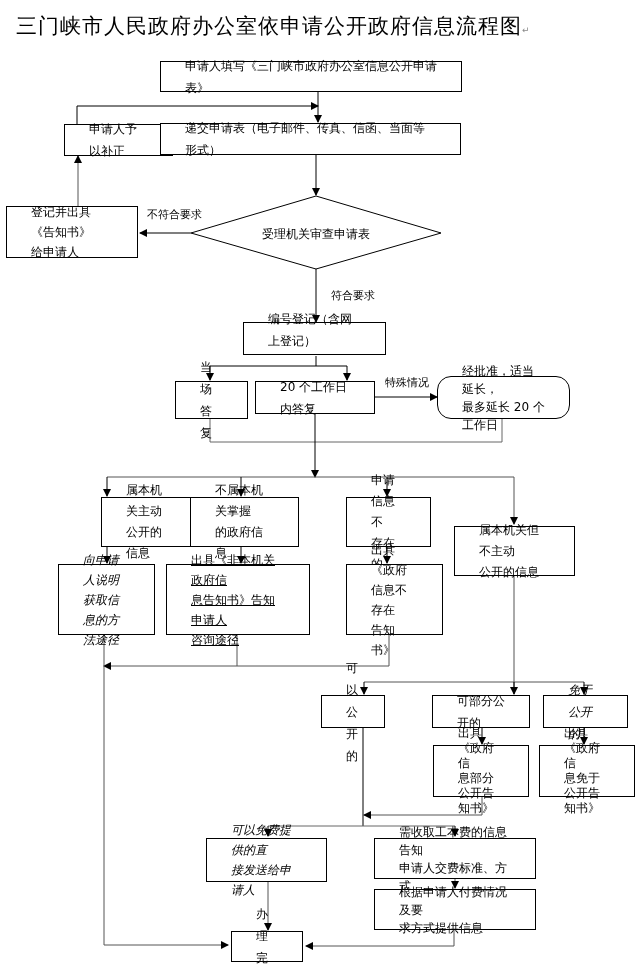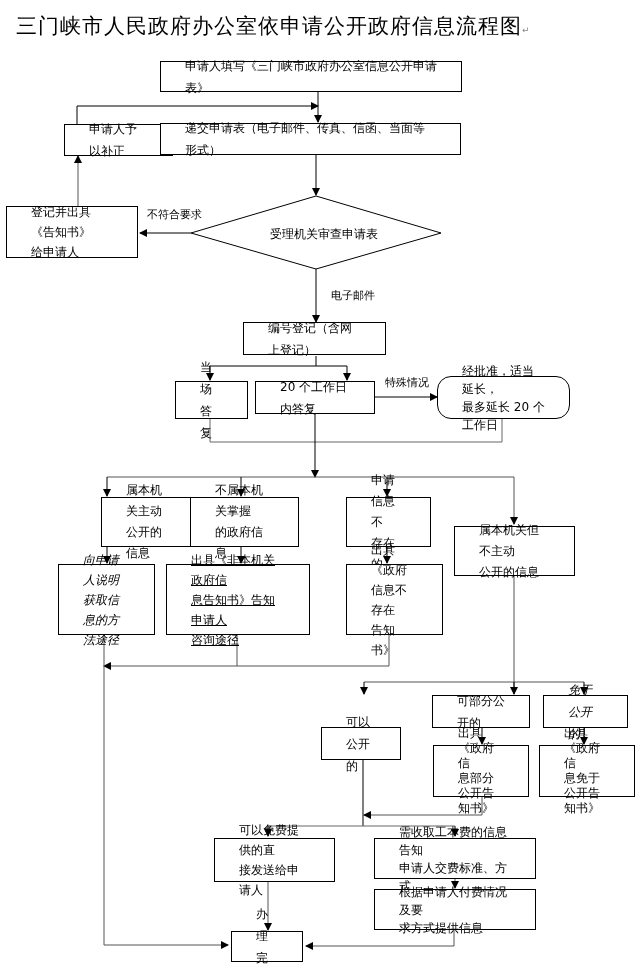--- a/index.html
+++ b/index.html
@@ -82,24 +82,24 @@
   <polygon points="191,233 316,196 441,233 316,269" fill="#fff" stroke="#000" stroke-width="1"></polygon>
 </svg>
 
 <div class="title"><span>三门峡市人民政府办公室依申请公开政府信息流程图</span><span class="ret">↵</span></div>
 
 <div class="box c" style="left:160px;top:61px;width:302px;height:31px;"><span>申请人填写《三门峡市政府办公室信息公开申请表》</span></div>
 <div class="box c" style="left:28px;top:124px;width:109px;height:32px;margin-left:36px;"><span>申请人予以补正</span></div>
 <div class="box c" style="left:160px;top:123px;width:301px;height:32px;"><span>递交申请表（电子邮件、传真、信函、当面等形式）</span></div>
 <div class="box c" style="left:6px;top:206px;width:132px;height:52px;line-height:20px;justify-content:flex-end;"><span>登记并出具《告知书》
 给申请人</span></div>
-<div class="diamond-text" style="left:262px;top:226px;margin-left:8px;">受理机关审查申请表</div>
+<div class="diamond-text" style="left:262px;top:226px;">受理机关审查申请表</div>
 <div class="lbl" style="left:147px;top:207px;">不符合要求</div>
-<div class="lbl" style="left:331px;top:288px;">电子邮件</div>
-<div class="box c" style="left:243px;top:322px;width:143px;height:33px;"><span>编号登记（含网上登记）</span></div>
+<div class="lbl" style="left:331px;top:288px;">符合要求</div>
+<div class="box c" style="left:243px;top:322px;width:143px;height:33px;align-items:flex-end;"><span>编号登记（含网上登记）</span></div>
 <div class="box c" style="left:175px;top:381px;width:73px;height:38px;justify-content:flex-end;"><span>当场答复</span></div>
 <div class="box c" style="left:255px;top:381px;width:120px;height:33px;"><span>20 个工作日内答复</span></div>
 <div class="lbl" style="left:385px;top:375px;">特殊情况</div>
 <div class="box c" style="left:437px;top:376px;width:133px;height:43px;line-height:18px;border-radius:14px;"><span>经批准，适当延长，
 最多延长 20 个工作日</span></div>
 
 <div class="box c" style="left:58px;top:497px;width:97px;height:50px;line-height:21px;margin-left:43px;"><span>属本机关主动
 公开的信息</span></div>
 <div class="box c" style="left:190px;top:497px;width:109px;height:50px;line-height:21px;"><span>不属本机关掌握
 的政府信息</span></div>
@@ -111,29 +111,29 @@
 <div class="box c" style="left:58px;top:564px;width:97px;height:71px;line-height:20px;font-style:italic;"><span>向申请人说明
 获取信息的方
 法途径</span></div>
 <div class="box c" style="left:166px;top:564px;width:144px;height:71px;line-height:20px;text-decoration:underline;"><span>出具《非本机关政府信
 息告知书》告知申请人
 咨询途径</span></div>
 <div class="box c" style="left:346px;top:564px;width:97px;height:71px;line-height:20px;"><span>出具《政府
 信息不存在
 告知书》</span></div>
 
-<div class="box c" style="left:321px;top:727px;width:80px;height:33px;"><span>可以公开的</span></div>
+<div class="box c" style="left:321px;top:695px;width:64px;height:33px;"><span>可以公开的</span></div>
 <div class="box c" style="left:432px;top:695px;width:98px;height:33px;"><span>可部分公开的</span></div>
 <div class="box c" style="left:543px;top:695px;width:85px;height:33px;font-style:italic;"><span>免于公开的</span></div>
 <div class="box c" style="left:433px;top:745px;width:96px;height:52px;line-height:15px;"><span>出具《政府信
 息部分公开告
 知书》</span></div>
 <div class="box c" style="left:539px;top:745px;width:96px;height:52px;line-height:15px;"><span>出具《政府信
 息免于公开告
 知书》</span></div>
 
-<div class="box c" style="left:214px;top:838px;width:121px;height:44px;line-height:20px;"><span>可以免费提供的直
+<div class="box c" style="left:206px;top:838px;width:121px;height:44px;line-height:20px;font-style:italic;"><span>可以免费提供的直
 接发送给申请人</span></div>
 <div class="box c" style="left:374px;top:838px;width:162px;height:41px;line-height:18px;"><span>需收取工本费的信息告知
 申请人交费标准、方式</span></div>
 <div class="box c" style="left:374px;top:889px;width:162px;height:41px;line-height:18px;"><span>根据申请人付费情况及要
 求方式提供信息</span></div>
 <div class="box c" style="left:231px;top:931px;width:72px;height:31px;"><span>办理完毕</span></div>
 
 </body></html>

